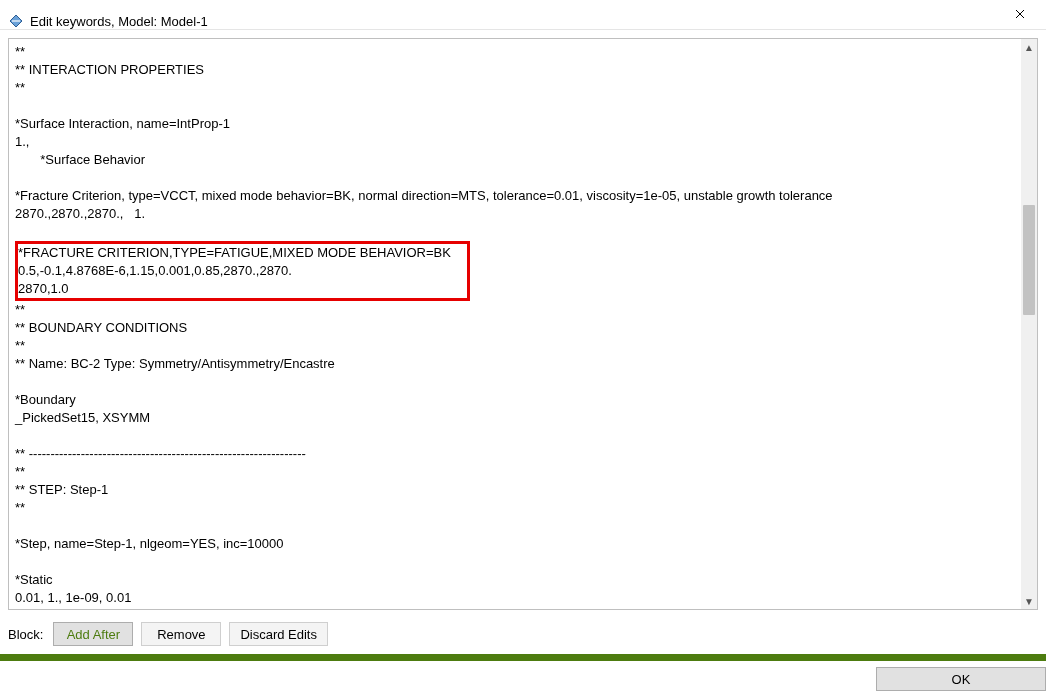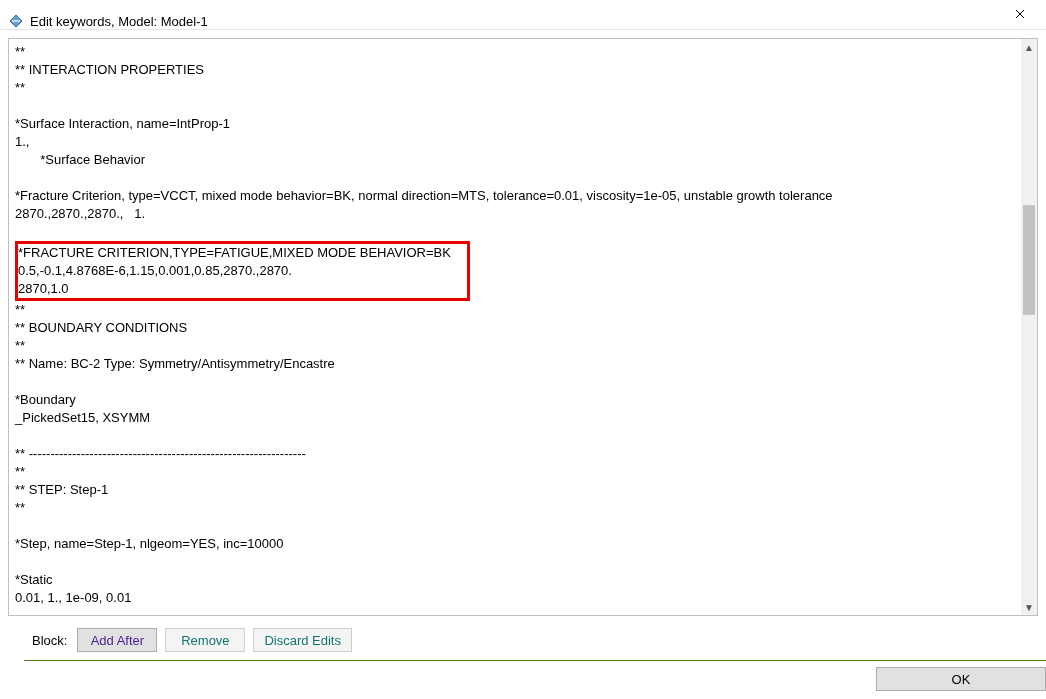--- a/index.html
+++ b/index.html
@@ -81,36 +81,35 @@
   .vscroll .thumb {
     position:absolute; left:2px; right:2px;
     top:150px; height:110px;
     background:#c2c2c2; border-radius:1px;
   }
   
   .block-row {
     display:flex; align-items:center;
     padding: 4px 8px 8px 8px;
     gap:8px;
-    border-bottom:1px solid #4d7c0f;
-    margin-left:24px;
+    border-bottom:7px solid #4d7c0f;
   }
   .block-row .lbl { margin-right:2px; }
   .btn {
     min-width:80px;
     height:24px;
     background:#e1e1e1;
     border:1px solid #adadad;
     display:flex;align-items:center;justify-content:center;
     padding:0 10px;
     font-size:13px;
-    color:#4c1d95;
+    color:#4d7c0f;
   }
   .btn.disabled {
-    color:#0f766e;
+    color:#000000;
     background:#f4f4f4;
     border-color:#cfcfcf;
   }
   
   .bottom-row {
     display:flex;
     padding:6px 0 8px 0;
   }
   .bottom-row .cell {
     flex:1;

